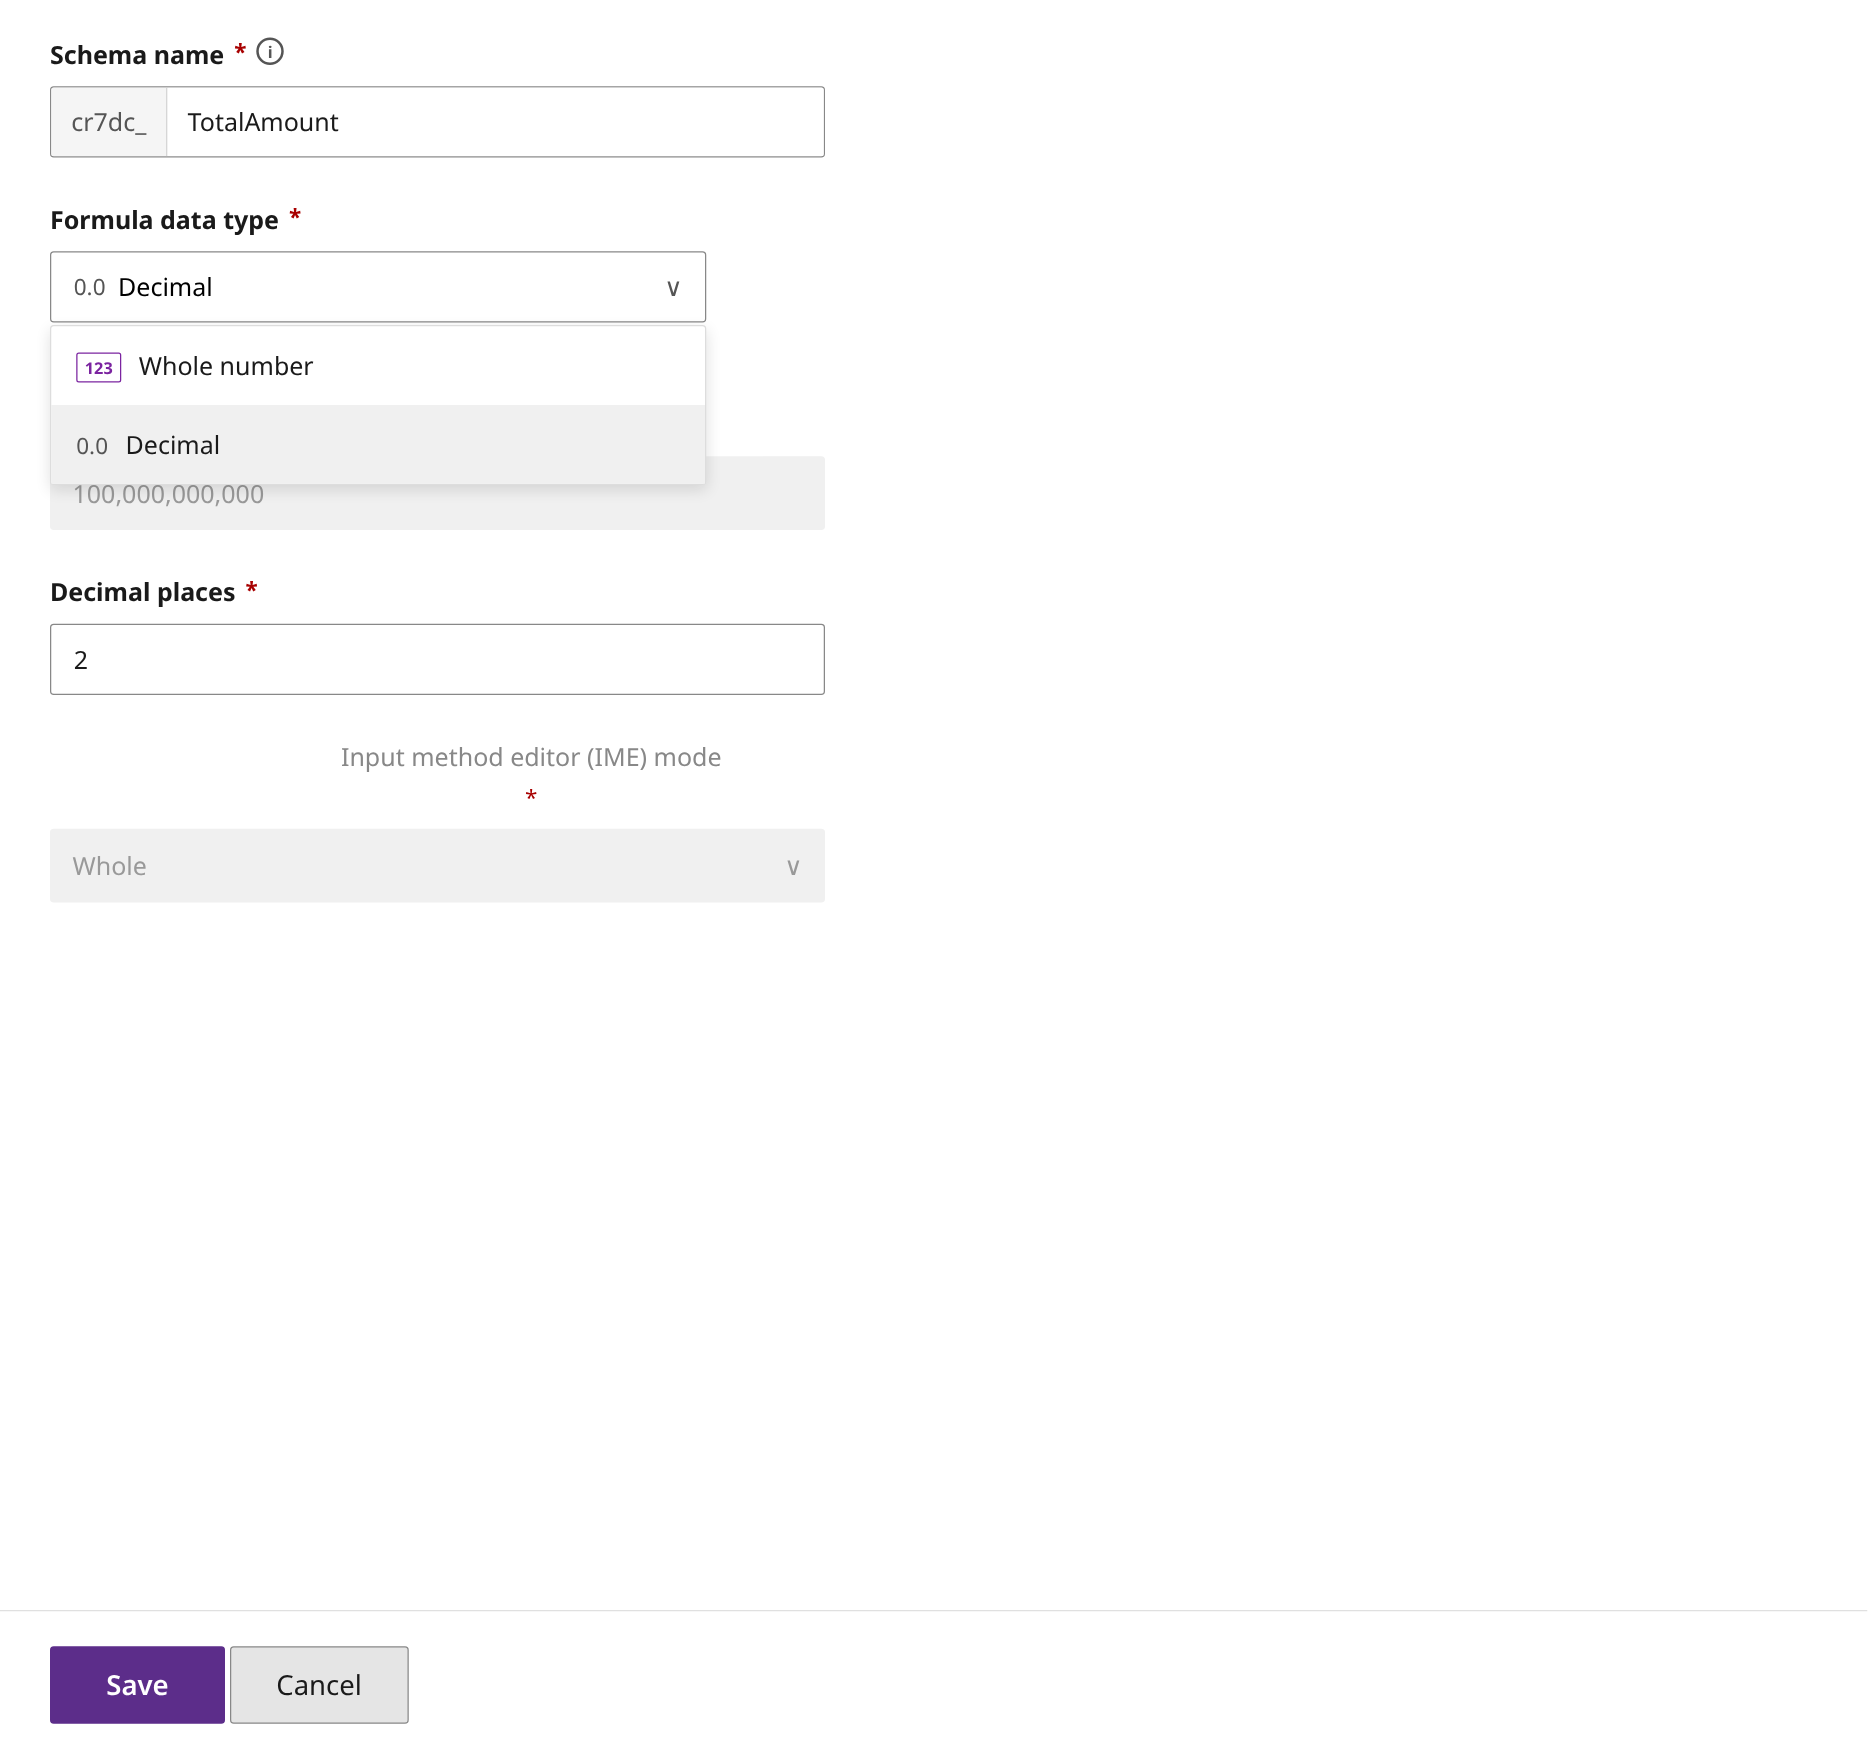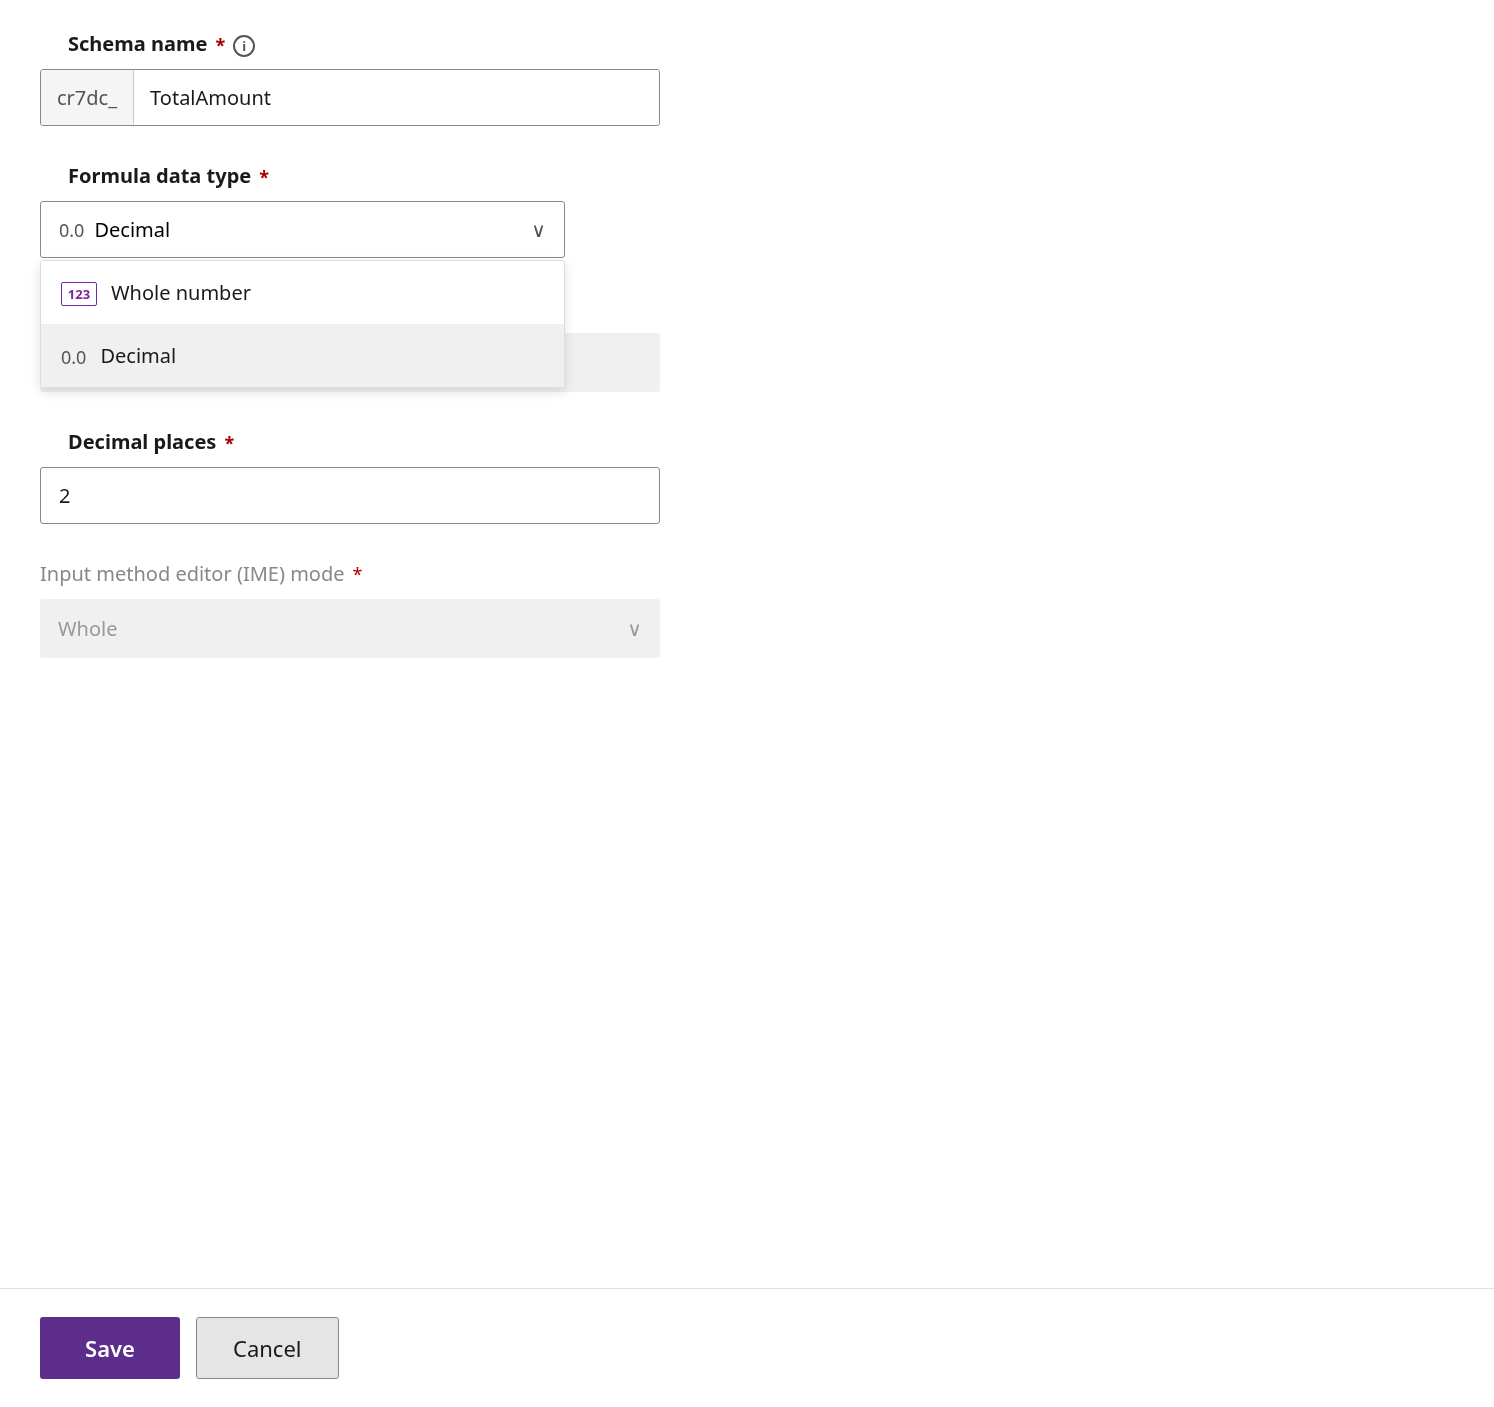--- a/index.html
+++ b/index.html
@@ -45,33 +45,33 @@
     .field-group {
       margin-bottom: 36px;
     }
 
     .field-label {
       font-size: 20px;
       font-weight: 700;
       color: #1a1a1a;
       margin-bottom: 12px;
       display: flex;
-      align-items: flex-end;
+      align-items: flex-start;
       gap: 8px;
-      margin-left: 28px;
     }
 
     .field-label-light {
       font-size: 20px;
       font-weight: 400;
       color: #888888;
       margin-bottom: 12px;
       display: flex;
       align-items: center;
       gap: 8px;
+      flex-direction: column;
     }
 
     .required-star {
       color: #a80000;
       font-size: 18px;
     }
 
     .info-icon {
       display: inline-flex;
       align-items: center;
@@ -227,21 +227,21 @@
       cursor: pointer;
       width: 100%;
       color: #999;
     }
 
     .footer-bar {
       margin-top: auto;
       border-top: 1.5px solid #e0e0e0;
       padding: 28px 40px;
       display: flex;
-      gap: 16px;
+      gap: 4px;
       align-items: center;
     }
 
     .save-button {
       background: #5c2d8a;
       color: #fff;
       border: none;
       border-radius: 3px;
       padding: 16px 36px;
       font-size: 22px;

